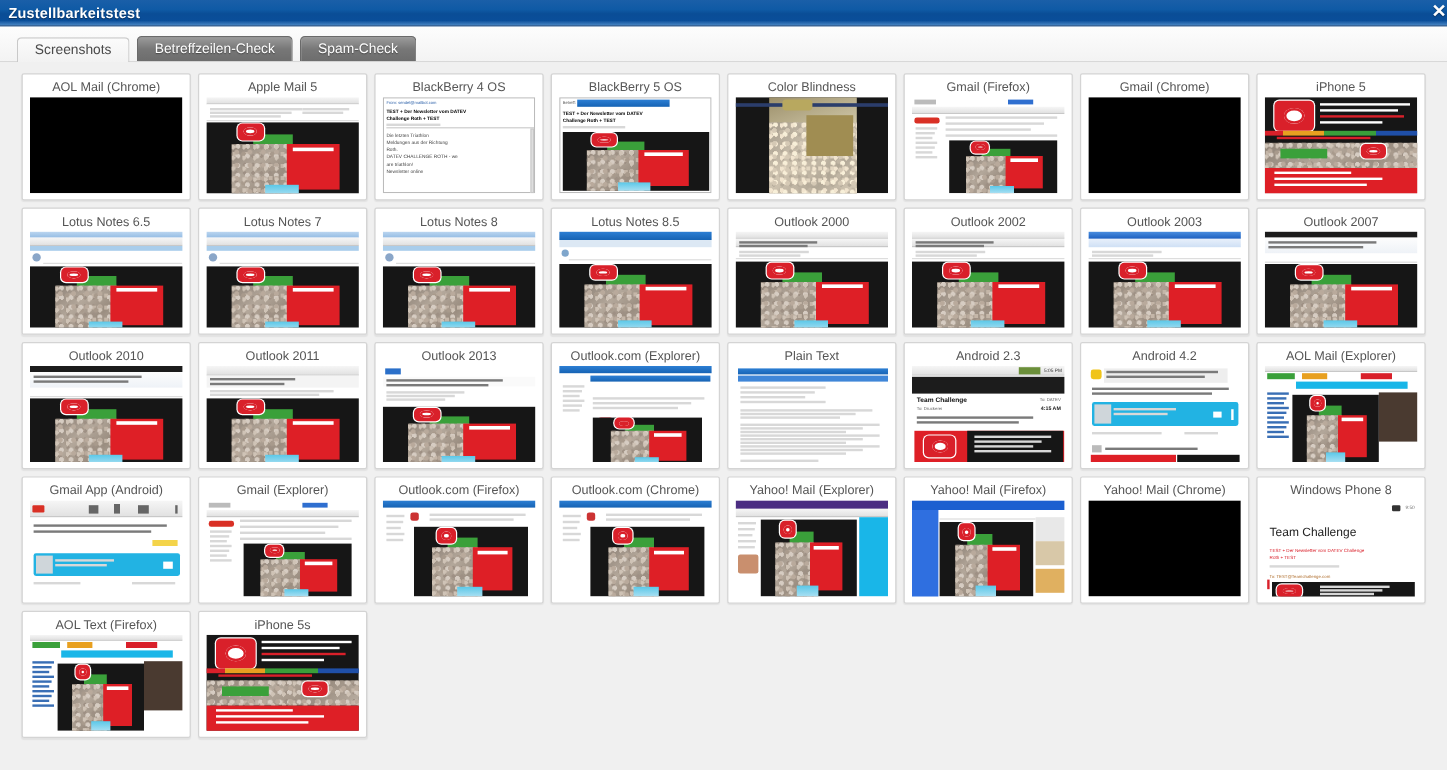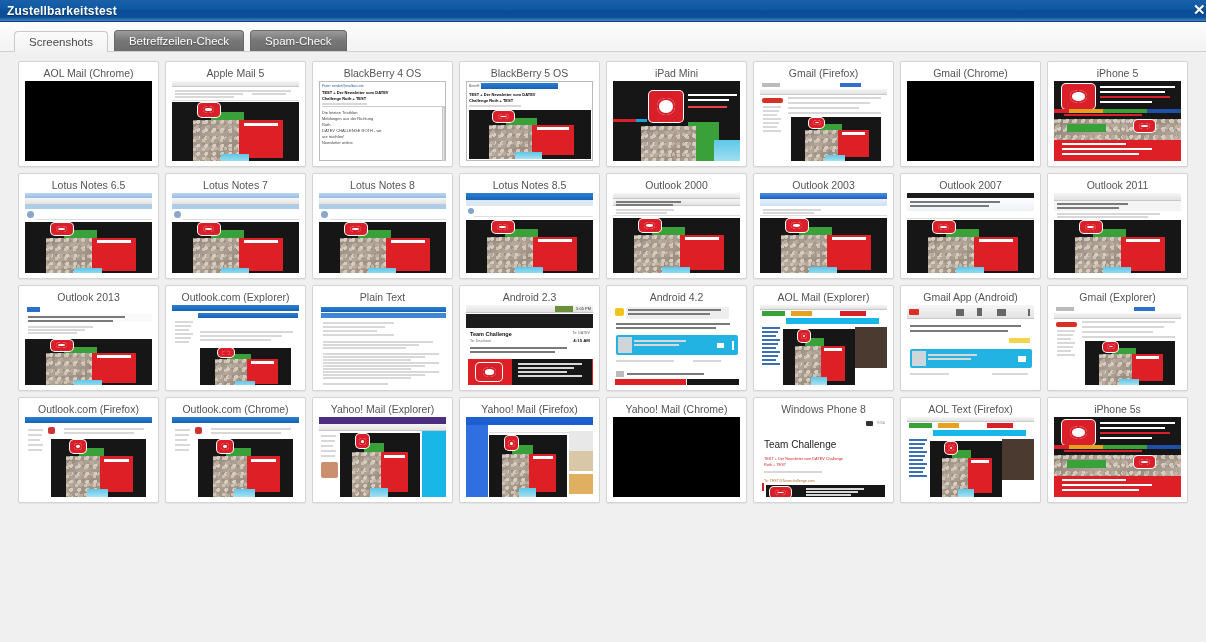--- a/index.html
+++ b/index.html
@@ -246,32 +246,28 @@
   <div class="layer mail-dark" style="left:3px;top:29px;width:122px;height:49px"></div>
   <div class="layer mail-green" style="left:39.6px;top:36.84px;width:31.720000000000002px;height:24.5px"></div>
   <div class="layer mail-crowd" style="left:22.52px;top:43.7px;width:48.800000000000004px;height:34.3px"></div>
   <div class="layer mail-red" style="left:66.44px;top:43.7px;width:41.480000000000004px;height:30.38px"></div>
   <div class="layer mail-sky" style="left:49.36px;top:71.14px;width:26.84px;height:6.86px"></div>
   <div class="layer seal" style="left:27.400000000000002px;top:29.98px;width:20.740000000000002px;height:10.78px"></div>
   <div class="layer" style="left:71.32000000000001px;top:45.66px;width:31.720000000000002px;height:3px;background:#fff"></div>
         </div>
       </div>
       <div class="card">
-        <div class="card-title">iPad Mini</div>
+        <div class="card-title">Color Blindness</div>
         <div class="thumb">
     <div class="layer mail-dark" style="inset:0"></div>
-    <div class="layer" style="left:0;top:37.72px;width:23.22px;height:3px;background:#d9202a"></div>
-    <div class="layer" style="left:23.22px;top:37.72px;width:10.32px;height:3px;background:#19a0d8"></div>
-    <div class="layer seal" style="left:36.120000000000005px;top:9.84px;width:33.54px;height:31.16px"></div>
-    <div class="layer" style="left:74.82px;top:13.120000000000001px;width:49.02px;height:2px;background:#fff"></div>
-    <div class="layer" style="left:74.82px;top:18.04px;width:41.28px;height:2px;background:#fff"></div>
-    <div class="layer" style="left:74.82px;top:24.599999999999998px;width:38.699999999999996px;height:2px;background:#e8434a"></div>
-    <div class="layer mail-green" style="left:74.82px;top:41px;width:30.959999999999997px;height:41px"></div>
-    <div class="layer mail-crowd" style="left:28.38px;top:45.1px;width:54.18px;height:36.9px"></div>
-    <div class="layer mail-sky" style="left:100.62px;top:59.04px;width:28.38px;height:22.96px"></div>
+    <div class="layer" style="left:28.38px;top:0;width:72.24000000000001px;height:82px;background:linear-gradient(160deg,#9c8f6a,#cfc7a8 45%,#8b7f5e)"></div>
+    <div class="layer mail-crowd" style="left:28.38px;top:20.5px;width:72.24000000000001px;height:61.5px;filter:sepia(.8) saturate(.5)"></div>
+    <div class="layer" style="left:59.34px;top:14.76px;width:38.699999999999996px;height:34.44px;background:#a08d52"></div>
+    <div class="layer" style="left:0;top:4.92px;width:129px;height:3px;background:#2b3d6b"></div>
+    <div class="layer" style="left:38.699999999999996px;top:1.6400000000000001px;width:25.8px;height:9.84px;background:#b8a85f;border-radius:3px"></div>
         </div>
       </div>
       <div class="card">
         <div class="card-title">Gmail (Firefox)</div>
         <div class="thumb">
     <div class="layer" style="inset:0;background:#fff"></div>
     <div class="layer" style="left:2px;top:2px;width:18.060000000000002px;height:4px;background:#bbb"></div>
     <div class="layer" style="left:79.98px;top:2px;width:20.64px;height:4px;background:#2f6fd0"></div>
     <div class="layer bar-gray" style="left:0;top:8px;width:129px;height:6px"></div>
     <div class="layer gmail-red" style="left:2px;top:17px;width:20.64px;height:5px;border-radius:2px"></div>
@@ -412,40 +408,80 @@
   <div class="layer mail-dark" style="left:0px;top:25px;width:129px;height:57px"></div>
   <div class="layer mail-green" style="left:38.699999999999996px;top:34.120000000000005px;width:33.54px;height:28.5px"></div>
   <div class="layer mail-crowd" style="left:20.64px;top:42.099999999999994px;width:51.6px;height:39.9px"></div>
   <div class="layer mail-red" style="left:67.08px;top:42.099999999999994px;width:43.86000000000001px;height:35.339999999999996px"></div>
   <div class="layer mail-sky" style="left:49.02px;top:74.02px;width:28.38px;height:7.98px"></div>
   <div class="layer seal" style="left:25.8px;top:26.14px;width:21.930000000000003px;height:12.540000000000001px"></div>
   <div class="layer" style="left:72.24000000000001px;top:44.38px;width:33.54px;height:3px;background:#fff"></div>
         </div>
       </div>
       <div class="card">
-        <div class="card-title">Outlook 2003</div>
-        <div class="thumb">
-    <div class="layer" style="inset:0;background:#fff"></div>
-    <div class="layer" style="left:0;top:0;width:129px;height:6px;background:linear-gradient(to bottom,#4b8fe0,#1c5fc0)"></div>
-    <div class="layer" style="left:0;top:6px;width:129px;height:7px;background:linear-gradient(to bottom,#e8f0fb,#cfe0f5)"></div>
+        <div class="card-title">Outlook 2002</div>
+        <div class="thumb">
+    <div class="layer" style="inset:0;background:#fff"></div>
+    <div class="layer bar-gray" style="left:0;top:0;width:129px;height:6px"></div>
+    <div class="layer bar-gray" style="left:0;top:6px;width:129px;height:7px"></div>
+    <div class="layer txtline dk" style="left:3px;top:8px;width:64.5px"></div>
+          <div class="layer txtline dk" style="left:3px;top:11px;width:56.76px"></div>
     <div class="layer bar-white" style="left:0;top:14px;width:129px;height:9px"></div>
     <div class="layer txtline lt" style="left:3px;top:16px;width:58.050000000000004px"></div>
           <div class="layer txtline lt" style="left:3px;top:19px;width:51.084px"></div>
 
   <div class="layer mail-dark" style="left:0px;top:25px;width:129px;height:57px"></div>
   <div class="layer mail-green" style="left:38.699999999999996px;top:34.120000000000005px;width:33.54px;height:28.5px"></div>
   <div class="layer mail-crowd" style="left:20.64px;top:42.099999999999994px;width:51.6px;height:39.9px"></div>
   <div class="layer mail-red" style="left:67.08px;top:42.099999999999994px;width:43.86000000000001px;height:35.339999999999996px"></div>
   <div class="layer mail-sky" style="left:49.02px;top:74.02px;width:28.38px;height:7.98px"></div>
   <div class="layer seal" style="left:25.8px;top:26.14px;width:21.930000000000003px;height:12.540000000000001px"></div>
   <div class="layer" style="left:72.24000000000001px;top:44.38px;width:33.54px;height:3px;background:#fff"></div>
         </div>
       </div>
       <div class="card">
+        <div class="card-title">Outlook 2003</div>
+        <div class="thumb">
+    <div class="layer" style="inset:0;background:#fff"></div>
+    <div class="layer" style="left:0;top:0;width:129px;height:6px;background:linear-gradient(to bottom,#4b8fe0,#1c5fc0)"></div>
+    <div class="layer" style="left:0;top:6px;width:129px;height:7px;background:linear-gradient(to bottom,#e8f0fb,#cfe0f5)"></div>
+    <div class="layer bar-white" style="left:0;top:14px;width:129px;height:9px"></div>
+    <div class="layer txtline lt" style="left:3px;top:16px;width:58.050000000000004px"></div>
+          <div class="layer txtline lt" style="left:3px;top:19px;width:51.084px"></div>
+
+  <div class="layer mail-dark" style="left:0px;top:25px;width:129px;height:57px"></div>
+  <div class="layer mail-green" style="left:38.699999999999996px;top:34.120000000000005px;width:33.54px;height:28.5px"></div>
+  <div class="layer mail-crowd" style="left:20.64px;top:42.099999999999994px;width:51.6px;height:39.9px"></div>
+  <div class="layer mail-red" style="left:67.08px;top:42.099999999999994px;width:43.86000000000001px;height:35.339999999999996px"></div>
+  <div class="layer mail-sky" style="left:49.02px;top:74.02px;width:28.38px;height:7.98px"></div>
+  <div class="layer seal" style="left:25.8px;top:26.14px;width:21.930000000000003px;height:12.540000000000001px"></div>
+  <div class="layer" style="left:72.24000000000001px;top:44.38px;width:33.54px;height:3px;background:#fff"></div>
+        </div>
+      </div>
+      <div class="card">
         <div class="card-title">Outlook 2007</div>
+        <div class="thumb">
+    <div class="layer" style="inset:0;background:#fff"></div>
+    <div class="layer bar-dark" style="left:0;top:0;width:129px;height:5px"></div>
+    <div class="layer" style="left:0;top:5px;width:129px;height:13px;background:linear-gradient(to bottom,#fdfdfd,#eef2f7)"></div>
+    <div class="layer txtline dk" style="left:3px;top:8px;width:90.3px"></div>
+          <div class="layer txtline dk" style="left:3px;top:12px;width:79.464px"></div>
+    <div class="layer bar-white" style="left:0;top:19px;width:129px;height:7px"></div>
+
+  <div class="layer mail-dark" style="left:0px;top:27px;width:129px;height:55px"></div>
+  <div class="layer mail-green" style="left:38.699999999999996px;top:35.8px;width:33.54px;height:27.5px"></div>
+  <div class="layer mail-crowd" style="left:20.64px;top:43.5px;width:51.6px;height:38.5px"></div>
+  <div class="layer mail-red" style="left:67.08px;top:43.5px;width:43.86000000000001px;height:34.1px"></div>
+  <div class="layer mail-sky" style="left:49.02px;top:74.3px;width:28.38px;height:7.700000000000001px"></div>
+  <div class="layer seal" style="left:25.8px;top:28.1px;width:21.930000000000003px;height:12.1px"></div>
+  <div class="layer" style="left:72.24000000000001px;top:45.7px;width:33.54px;height:3px;background:#fff"></div>
+        </div>
+      </div>
+      <div class="card">
+        <div class="card-title">Outlook 2010</div>
         <div class="thumb">
     <div class="layer" style="inset:0;background:#fff"></div>
     <div class="layer bar-dark" style="left:0;top:0;width:129px;height:5px"></div>
     <div class="layer" style="left:0;top:5px;width:129px;height:13px;background:linear-gradient(to bottom,#fdfdfd,#eef2f7)"></div>
     <div class="layer txtline dk" style="left:3px;top:8px;width:90.3px"></div>
           <div class="layer txtline dk" style="left:3px;top:12px;width:79.464px"></div>
     <div class="layer bar-white" style="left:0;top:19px;width:129px;height:7px"></div>
 
   <div class="layer mail-dark" style="left:0px;top:27px;width:129px;height:55px"></div>
   <div class="layer mail-green" style="left:38.699999999999996px;top:35.8px;width:33.54px;height:27.5px"></div>

